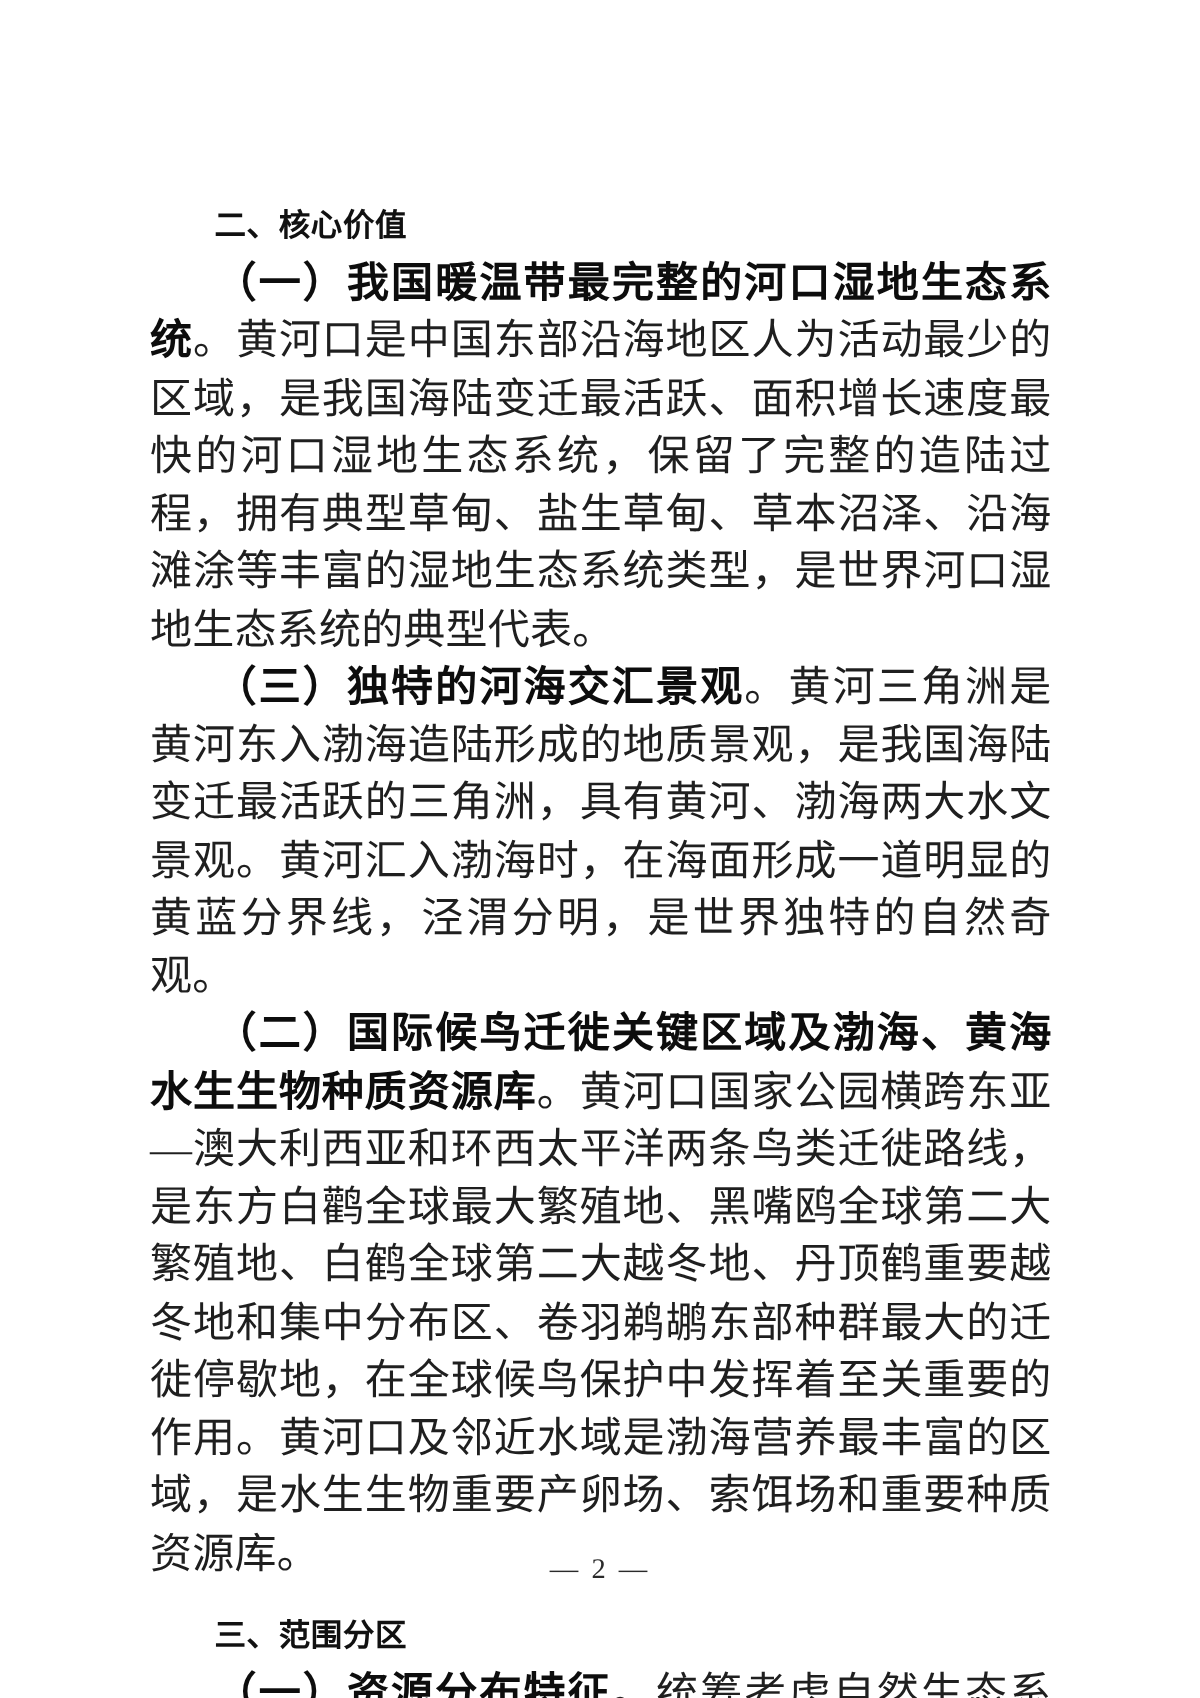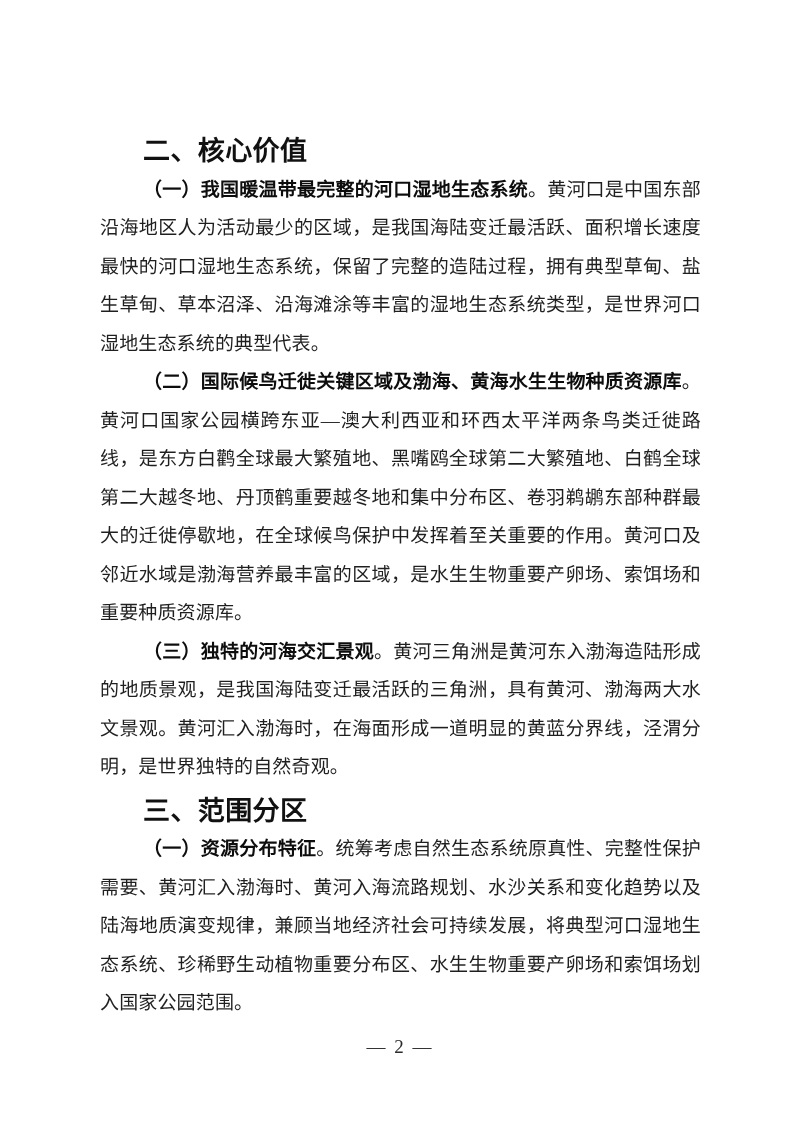--- a/index.html
+++ b/index.html
@@ -31,37 +31,37 @@
     position: absolute;
     left: 100px;
     top: 132px;
     width: 601px;
   }
 
   
   .heading {
     font-family: "Liberation Sans", "DejaVu Sans", sans-serif;
     font-weight: bold;
-    font-size: 27px;
+    font-size: 21px;
     line-height: 38.5px;
     letter-spacing: 0.4px;
     text-indent: 43px;
     margin: 0;
     color: #111111;
     white-space: nowrap;
   }
 
   .heading.second-heading {
-    margin-top: 5px;
+    margin-top: 16px;
   }
 
   
   .para {
     margin: 0;
-    font-size: 19px;
+    font-size: 28px;
     line-height: 38.5px;
     text-indent: 43px;
     text-align: justify;
     text-justify: inter-ideograph;
     letter-spacing: 0.15px;
     color: #1f1f1f;
     font-family: "Liberation Serif", "DejaVu Serif", serif;
   }
 
   .para .lead {
@@ -86,23 +86,23 @@
 <body>
 
 <div class="page">
 
   <div class="content">
 
     <h2 class="heading">二、核心价值</h2>
 
     <p class="para"><span class="lead">（一）我国暖温带最完整的河口湿地生态系统</span><span>。黄河口是中国东部沿海地区人为活动最少的区域，是我国海陆变迁最活跃、面积增长速度最快的河口湿地生态系统，保留了完整的造陆过程，拥有典型草甸、盐生草甸、草本沼泽、沿海滩涂等丰富的湿地生态系统类型，是世界河口湿地生态系统的典型代表。</span></p>
 
+    <p class="para"><span class="lead">（三）独特的河海交汇景观</span><span>。黄河三角洲是黄河东入渤海造陆形成的地质景观，是我国海陆变迁最活跃的三角洲，具有黄河、渤海两大水文景观。黄河汇入渤海时，在海面形成一道明显的黄蓝分界线，泾渭分明，是世界独特的自然奇观。</span></p>
+
     <p class="para"><span class="lead">（二）国际候鸟迁徙关键区域及渤海、黄海水生生物种质资源库</span><span>。黄河口国家公园横跨东亚—澳大利西亚和环西太平洋两条鸟类迁徙路线，是东方白鹳全球最大繁殖地、黑嘴鸥全球第二大繁殖地、白鹤全球第二大越冬地、丹顶鹤重要越冬地和集中分布区、卷羽鹈鹕东部种群最大的迁徙停歇地，在全球候鸟保护中发挥着至关重要的作用。黄河口及邻近水域是渤海营养最丰富的区域，是水生生物重要产卵场、索饵场和重要种质资源库。</span></p>
-
-    <p class="para"><span class="lead">（三）独特的河海交汇景观</span><span>。黄河三角洲是黄河东入渤海造陆形成的地质景观，是我国海陆变迁最活跃的三角洲，具有黄河、渤海两大水文景观。黄河汇入渤海时，在海面形成一道明显的黄蓝分界线，泾渭分明，是世界独特的自然奇观。</span></p>
 
     <h2 class="heading second-heading">三、范围分区</h2>
 
     <p class="para"><span class="lead">（一）资源分布特征</span><span>。统筹考虑自然生态系统原真性、完整性保护需要、黄河汇入渤海时、黄河入海流路规划、水沙关系和变化趋势以及陆海地质演变规律，兼顾当地经济社会可持续发展，将典型河口湿地生态系统、珍稀野生动植物重要分布区、水生生物重要产卵场和索饵场划入国家公园范围。</span></p>
 
   </div>
 
   <div class="footer">— 2 —</div>
 
 </div>

